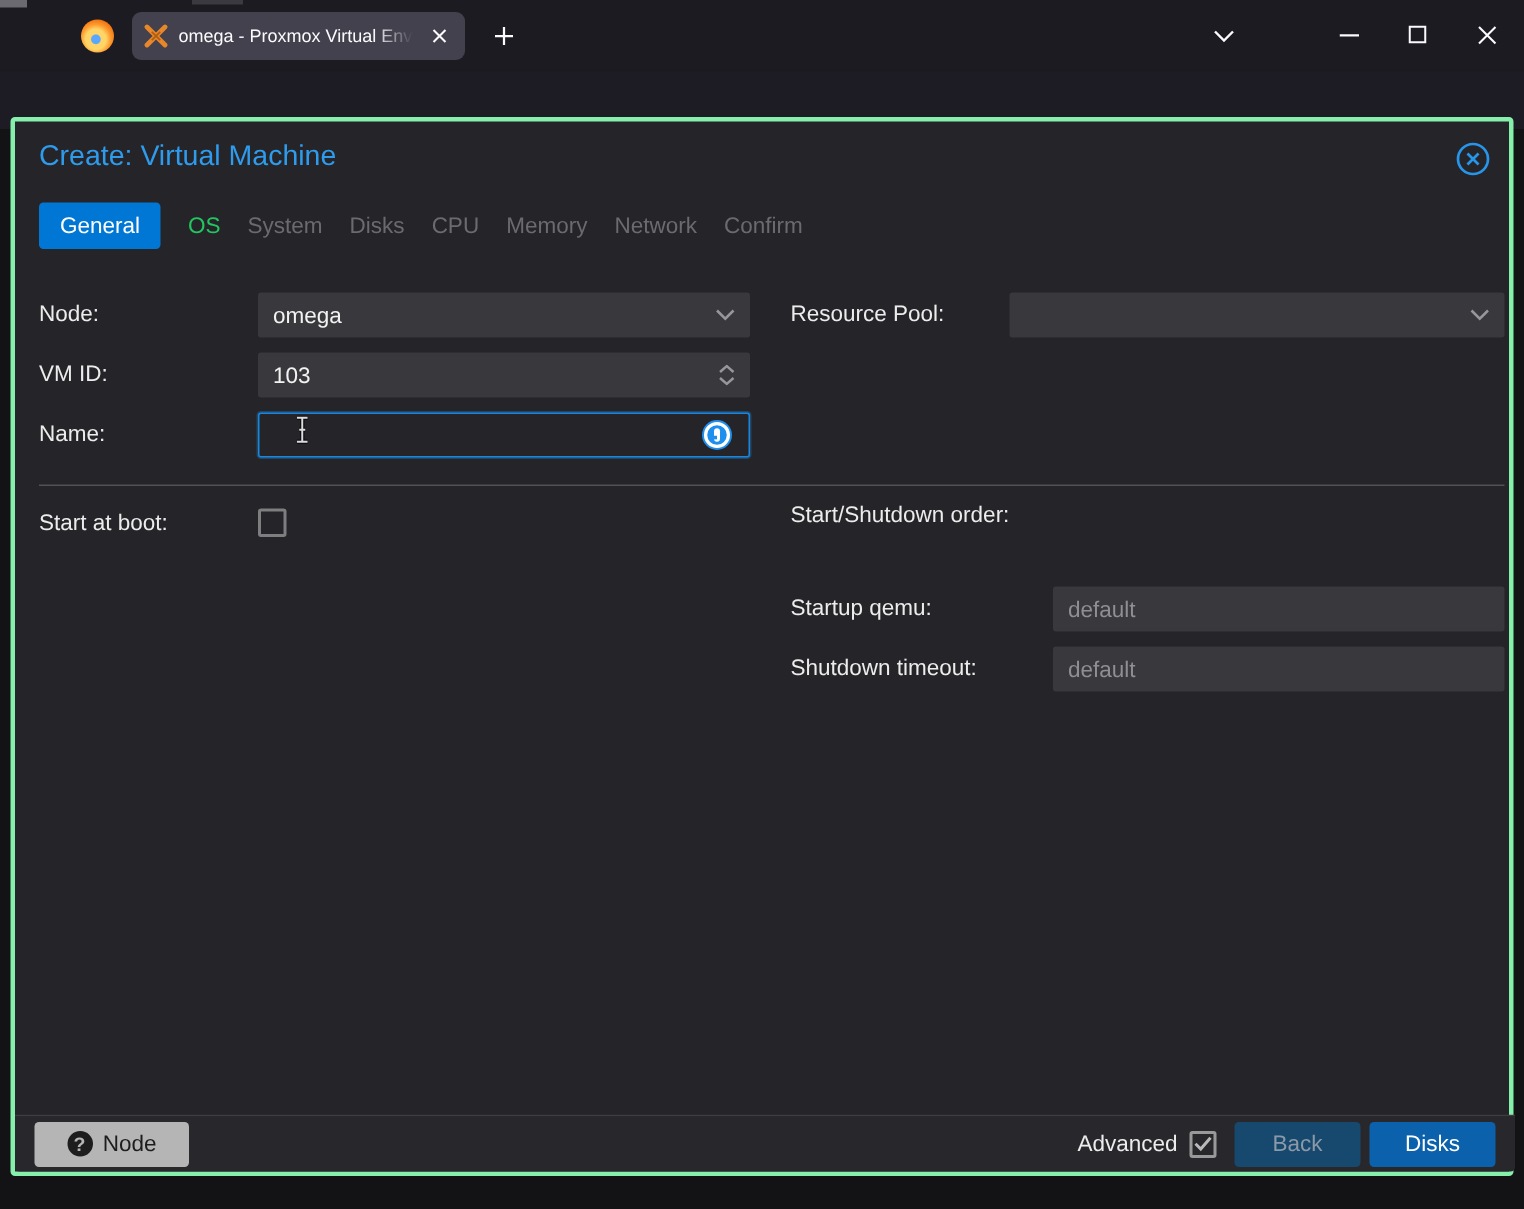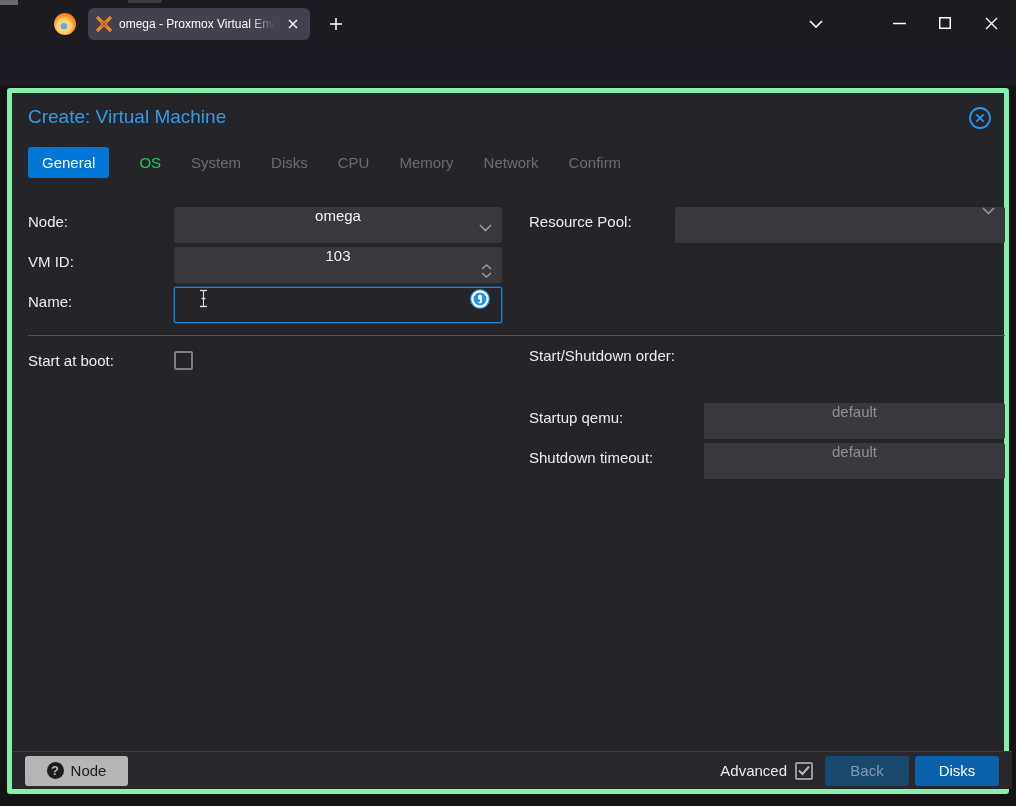--- a/index.html
+++ b/index.html
@@ -32,34 +32,34 @@
   #url-text b{color:#f4f3f7;font-weight:700;}
   #url-text::after{content:"";position:absolute;right:0;top:0;bottom:0;width:22px;
           background:linear-gradient(to right, rgba(59,58,68,0), #3b3a44);}
   #zoom-badge{background:#55545f;color:#f4f3f7;font-size:11px;border-radius:4px;
           padding:3px 7px;margin:0 8px 0 6px;flex:0 0 auto;}
   .toolbtn{top:50px;width:32px;height:32px;display:flex;align-items:center;justify-content:center;}
   #ghost-badge{position:absolute;top:-5px;right:-3px;background:#1b1b22;color:#57b6ff;
           font-size:9px;font-weight:700;padding:0 3px;border-radius:2px;line-height:11px;}
 
   
-  #dialog{left:7px;top:88px;width:1002px;height:706px;background:#252529;
-          border:5px solid #86efac;border-radius:3px;box-sizing:border-box;}
+  #dialog{left:7px;top:78px;width:1002px;height:706px;background:#252529;
+          border:3px solid #86efac;border-radius:3px;box-sizing:border-box;}
   #dialog-title{left:16px;top:13px;font-size:19px;color:#2e9bec;}
   #dialog-close{right:12px;top:13px;width:24px;height:24px;}
 
-  #tabs-row{left:16px;top:53px;display:flex;align-items:center;gap:30px;height:32px;}
+  #tabs-row{left:16px;top:53px;display:flex;align-items:center;gap:18px;height:32px;}
   .ptab{font-size:15px;}
   .ptab.active{background:#0077d4;color:#ffffff;padding:7px 14px;border-radius:3px;}
   .ptab.enabled{color:#22c55e;}
   .ptab.disabled{color:#6b6b6f;}
 
   .flabel{font-size:15px;color:#ececec;}
-  .field{background:#39393d;border-radius:2px;height:36px;display:flex;align-items:center;
-         padding:0 10px;box-sizing:border-box;font-size:15px;color:#f2f2f2;flex-direction:column;}
+  .field{background:#39393d;border-radius:2px;height:30px;display:flex;align-items:center;
+         padding:0 10px;box-sizing:border-box;font-size:15px;color:#f2f2f2;}
   .field .chev{margin-left:auto;}
   .placeholder{color:#8f8f93;}
   #name-field{background:#252529;border:1px solid #1a86dd;box-shadow:0 0 0 1px rgba(26,134,221,.35);}
   #separator{left:16px;top:242px;width:977px;border-top:1px solid #525255;}
   .checkbox{width:19px;height:19px;border:2px solid #7e7e80;border-radius:2px;background:transparent;box-sizing:border-box;
             display:flex;align-items:center;justify-content:center;}
 
   #footer{left:0;bottom:0;width:1000px;height:38px;background:#28282c;border-top:1px solid #3e3e42;
           display:flex;align-items:center;box-sizing:border-box;padding:0 13px;border-radius:0 0 3px 3px;}
   #help-btn{width:103px;height:30px;background:#b5b5b5;border-radius:3px;display:flex;align-items:center;

